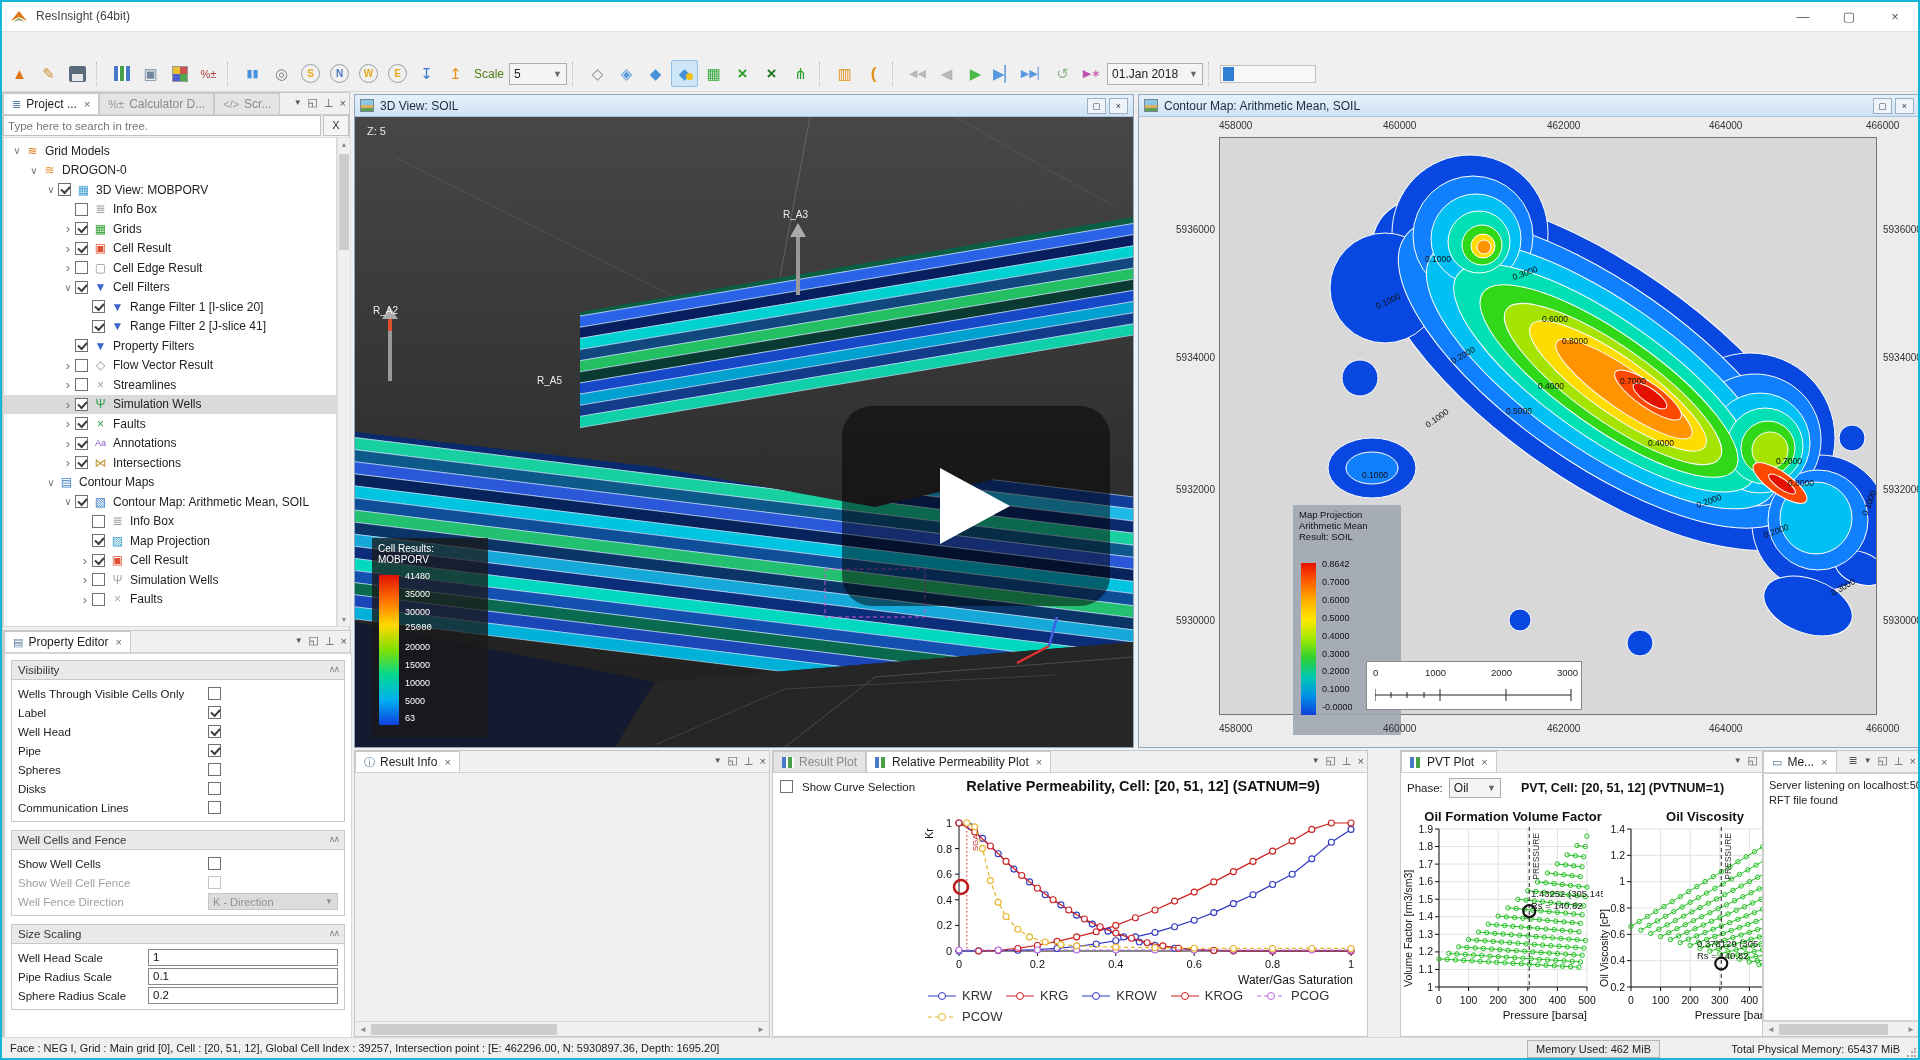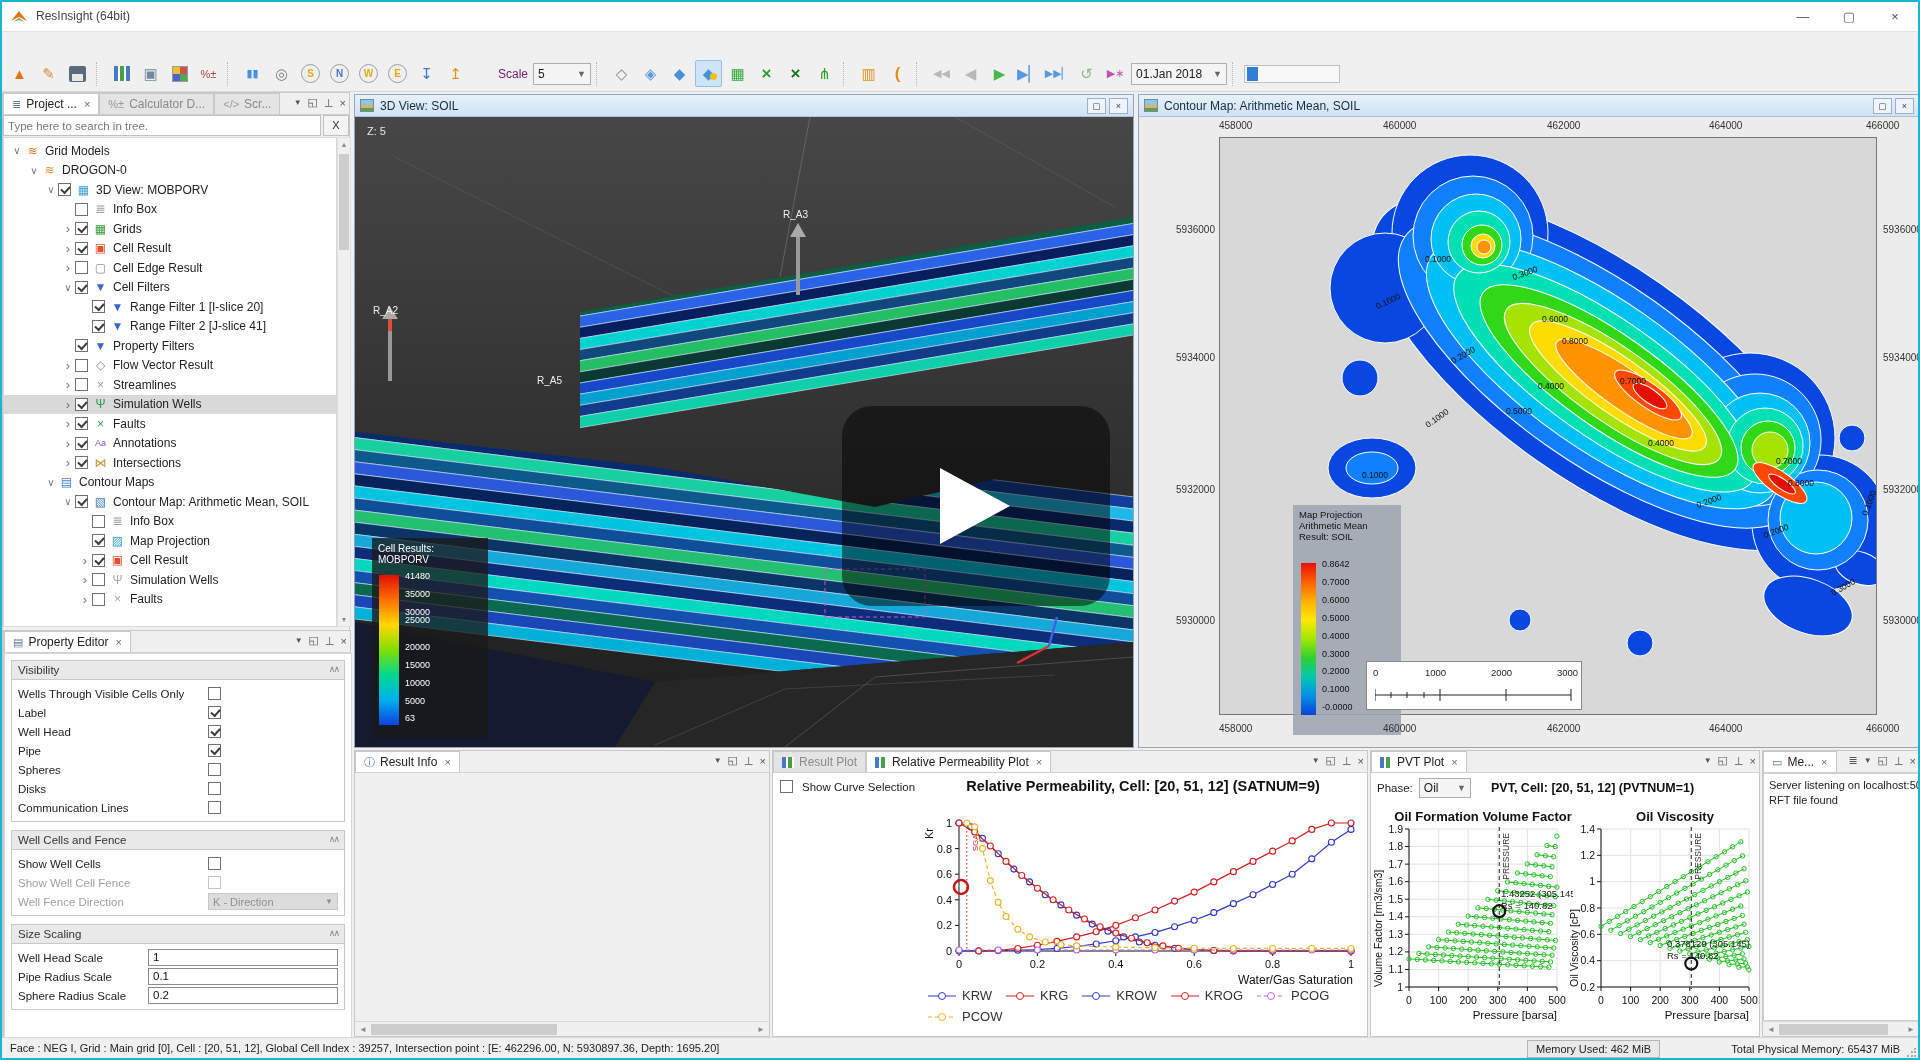--- a/index.html
+++ b/index.html
@@ -17,21 +17,21 @@
   .mi::first-letter{text-decoration:underline;}
   
   #toolbar{left:0;top:54px;width:100%;height:36px;background:#f0f0f0;border-bottom:1px solid #d8d8d8;display:flex;align-items:center;padding:2px 4px;gap:2px;}
   .tbi{display:inline-flex;width:27px;height:27px;align-items:center;justify-content:center;border:1px solid transparent;border-radius:2px;font-size:15px;position:relative;flex:none;}
   .tbi.small{font-size:11px;}
   .tbi.active{background:#cde6f7;border-color:#90c0e8;}
   .tbi.circ i{border:1.5px solid #9aa0a6;border-radius:50%;width:19px;height:19px;display:flex;align-items:center;justify-content:center;font-size:10px;font-weight:bold;}
   .tbi i{font-style:normal;}
   .tbi.dot::after{content:"";position:absolute;right:4px;bottom:6px;width:7px;height:7px;border-radius:50%;background:#f4c018;}
   .tsep{width:7px;height:24px;border-left:1px dotted #b8b8b8;margin:0 3px;flex:none;}
-  .tlabel{padding:0 3px;color:#701a75;flex:none;margin-left:24px;}
+  .tlabel{padding:0 3px;color:#4d7c0f;flex:none;}
   .tselect{display:inline-flex;align-items:center;justify-content:space-between;height:22px;border:1px solid #aeaeae;background:#f4f4f4;padding:0 4px;flex:none;font-size:12px;color:#222;}
   .tselect .ar{color:#666;font-size:9px;margin-left:6px;}
   .floppy{width:17px;height:16px;background:#5a6b7c;border-radius:2px;position:relative;}
   .floppy::after{content:"";position:absolute;left:3px;bottom:1px;width:11px;height:7px;background:#e8e8e8;}
   .bars{width:16px;height:15px;background:linear-gradient(90deg,#4878c8 0 4px,#fff 4px 6px,#48a048 6px 10px,#fff 10px 12px,#4878c8 12px 16px);}
   .grid4{width:16px;height:16px;background:conic-gradient(#d05050 0 25%,#50a850 0 50%,#5060d0 0 75%,#e8c030 0);border:1px solid #999;}
   .tslider{width:96px;height:18px;background:#f8f8f8;border:1px solid #c0c0c0;position:relative;flex:none;}
   .tslider .thumb{position:absolute;left:2px;top:1px;width:11px;height:14px;background:#2f7fd4;}
   
   .dockpanel{background:#f0f0f0;border:1px solid #c8c8c8;}
@@ -105,21 +105,21 @@
   .hscroll .sa{position:absolute;top:1px;width:14px;height:13px;font-size:8px;color:#888;text-align:center;line-height:13px;}
   .hscroll .thumb{position:absolute;left:16px;top:2px;height:11px;width:45%;background:#cdcdcd;}
   #relperm{left:770px;top:748px;width:596px;height:287px;}
   #rp-body{position:absolute;left:0;top:22px;width:594px;height:263px;background:#fff;overflow:hidden;}
   #rp-check{position:absolute;left:7px;top:7px;display:flex;gap:5px;align-items:center;font-size:11.5px;color:#222;}
   #rp-title{position:absolute;left:150px;top:4px;width:440px;text-align:center;font-weight:bold;font-size:14.5px;color:#111;line-height:18px;}
   #rpsvg{position:absolute;left:148px;top:42px;}
   #rp-legend{position:absolute;left:155px;top:215px;width:436px;font-size:13px;color:#333;}
   .lgrow{display:flex;gap:14px;margin-bottom:6px;align-items:center;}
   .lgit{display:inline-flex;align-items:center;gap:4px;}
-  #pvt{left:1368px;top:748px;width:390px;height:287px;}
+  #pvt{left:1398px;top:748px;width:390px;height:287px;}
   #pvt-body{position:absolute;left:0;top:22px;width:388px;height:263px;background:#fff;overflow:hidden;}
   #pvt-phase{position:absolute;left:6px;top:5px;display:flex;align-items:center;gap:6px;font-size:11.5px;}
   #pvt-phase .tselect{height:20px;}
   #pvt-title{position:absolute;left:120px;top:8px;width:268px;font-weight:bold;font-size:12.5px;color:#111;white-space:nowrap;}
   #messages{left:1760px;top:748px;width:158px;height:287px;}
   #msg-body{position:absolute;left:0;top:22px;width:156px;height:248px;background:#fff;border:1px solid #d0d0d0;padding:4px 5px;font-size:11px;line-height:15px;color:#222;white-space:nowrap;overflow:hidden;}
   
   #statusbar{left:0;top:1035px;width:100%;height:23px;background:#f0f0f0;border-top:1px solid #d8d8d8;font-size:11px;color:#222;}
   #statusbar .sleft{left:8px;top:4px;}
   #statusbar .membox{top:2px;height:18px;border:1px solid #b4b4b4;background:#e9e9e9;padding:2px 8px;}
@@ -635,21 +635,21 @@
       <span class="welllbl" style="left:428px;top:92px;">R_A3</span>
       <div id="playov"></div>
       <div id="legend3d">
         <div>Cell Results:</div>
         <div>MOBPORV</div>
         <div class="lbar"></div>
         <div class="lticks" id="legend3d-ticks">
             <span style="top: 33px;">41480</span>
             <span style="top: 50.8px;">35000</span>
             <span style="top: 68.6px;">30000</span>
-            <span style="top: 77px;">25000</span>
+            <span style="top: 85px; font-family: Liberation Mono, monospace;">25000</span>
             <span style="top: 104.2px;">20000</span>
             <span style="top: 122px;">15000</span>
             <span style="top: 139.8px;">10000</span>
             <span style="top: 157.6px;">5000</span>
             <span style="top: 175.4px;">63</span>
           </div>
       </div>
     </div>
   </div>
 

